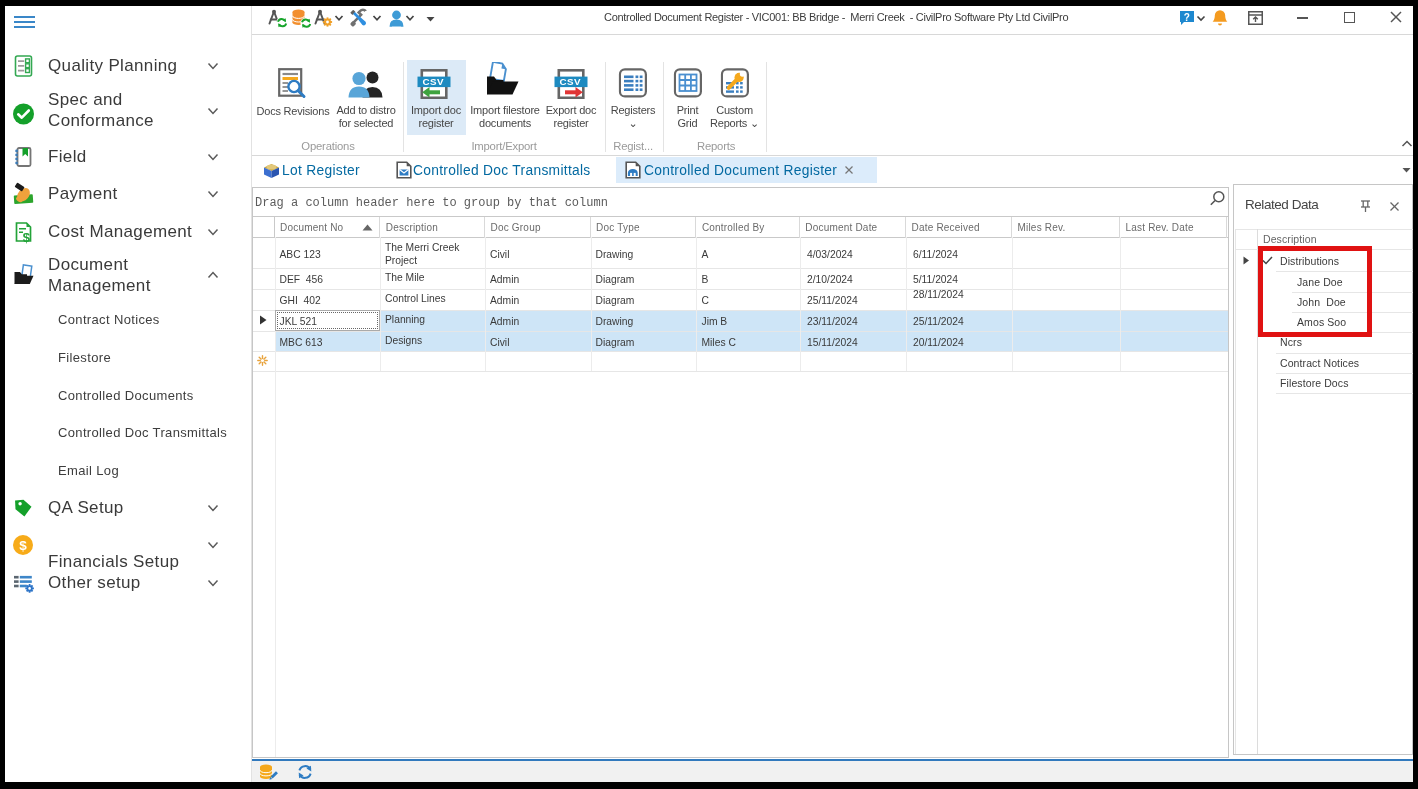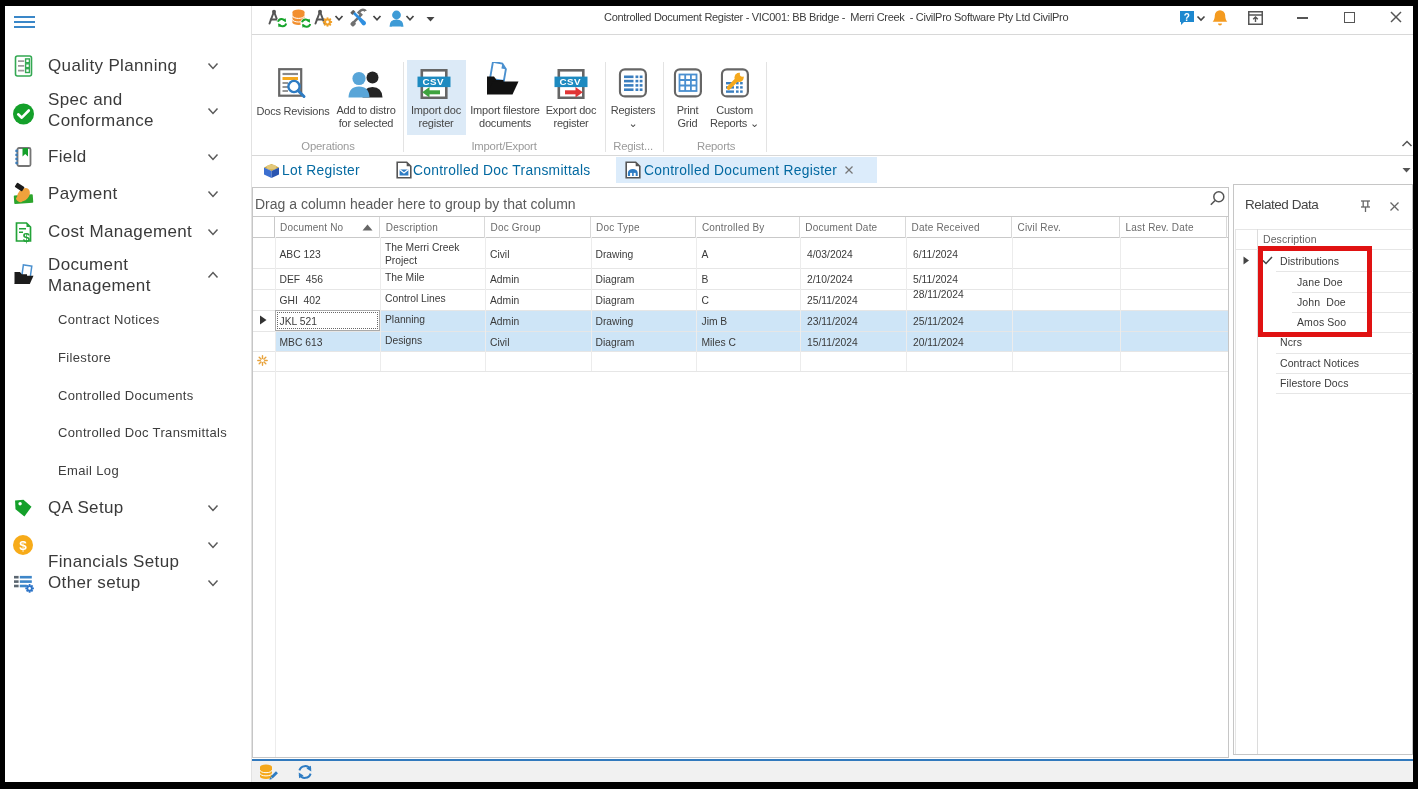--- a/index.html
+++ b/index.html
@@ -19,21 +19,21 @@
   .topline { position:absolute; left:252px; top:34px; width:1161px; height:1px; background:#d8d8d8; }
   .title { position:absolute; top:11px; left:604px; width:462px; text-align:center; font-size:11px; color:#3c3c3c; white-space:nowrap; letter-spacing:-0.3px;}
   .rlabel { position:absolute; transform:translate(-50%,-50%); font-size:11px; color:#474747; text-align:center; line-height:13px; white-space:pre; letter-spacing:-0.2px;}
   .rgl { position:absolute; transform:translate(-50%,-50%); font-size:11.3px; color:#9a9a9a; white-space:nowrap; letter-spacing:-0.2px;}
   .rsep { position:absolute; width:1px; background:#e3e3e3; top:62px; height:90px; }
   .ribline { position:absolute; left:252px; top:155px; width:1161px; height:1px; background:#d8d8d8; }
   .ric { position:absolute; transform:translate(-50%,0); }
   .tab-tx { position:absolute; font-size:13.8px; color:#0369a1; transform:translateY(-50%); white-space:nowrap; letter-spacing:0.3px; }
   .grid { position:absolute; left:252px; top:187px; width:977px; height:571px; border:1px solid #c6c6c6; background:#fff; }
   .gband { position:absolute; left:0; top:0; width:975px; height:28.5px; border-bottom:1px solid #c9c9c9; }
-  .gband span { position:absolute; left:2px; top:8px; font-size:14px; color:#5b5b5b; }
+  .gband span { position:absolute; left:2px; top:8px; font-size:12px; color:#5b5b5b;font-family:Liberation Mono, monospace; }
   .ghdr { position:absolute; left:0; top:28.5px; width:975px; height:21px; border-bottom:1px solid #c9c9c9; }
   .hcell { position:absolute; top:0; height:21px; border-right:1px solid #d9d9d9; font-size:10px; color:#6b6b6b; padding:5px 0 0 5.5px; white-space:nowrap; overflow:hidden; letter-spacing:0.2px;}
   .vline { position:absolute; top:49px; width:1px; background:#ececec; }
   .rline { position:absolute; height:1px; background:#e6e6e6; }
   .cell { position:absolute; font-size:10.3px; color:#3a3a3a; white-space:pre; }
   .selbg { position:absolute; background:#cee5f7; }
   .rel { position:absolute; left:1233px; top:184px; width:180px; height:571px; border:1px solid #c6c6c6; background:#fff; }
   .rel-title { position:absolute; left:11px; top:12px; font-size:13.5px; color:#454545; letter-spacing:-0.45px; }
   .rgrid-line { position:absolute; background:#e6e6e6; }
   .rtx { position:absolute; font-size:10.5px; color:#3a3a3a; transform:translateY(-50%); white-space:pre; letter-spacing:0.1px;}
@@ -535,21 +535,21 @@
       </div>
 <div class="ghdr">
         <div class="hcell" style="left:0; width:21.5px; border-right:1px solid #c9c9c9"></div>
         <div class="hcell" style="left:21.5px; width:105.8px">Document No</div>
         <div class="hcell" style="left:127.3px; width:104.7px">Description</div>
         <div class="hcell" style="left:232px; width:105.6px">Doc Group</div>
         <div class="hcell" style="left:337.6px; width:105.8px">Doc Type</div>
         <div class="hcell" style="left:443.4px; width:103.4px">Controlled By</div>
         <div class="hcell" style="left:546.8px; width:106.2px">Document Date</div>
         <div class="hcell" style="left:653px; width:106px">Date Received</div>
-        <div class="hcell" style="left:759px; width:108px">Civil Rev.</div>
+        <div class="hcell" style="left:759px; width:108px">Miles Rev.</div>
         <div class="hcell" style="left:867px; width:107px">Last Rev. Date</div>
       </div>
 <div class="abs" style="left:109px; top:36px">
         <svg width="11" height="7" viewBox="0 0 11 7">
           <polygon points="5.5,0.5 10.5,6.5 0.5,6.5" fill="#666"></polygon>
         </svg>
       </div>
 <div class="selbg" style="left:21.5px; top:122px; width:953.5px; height:20.5px"></div>
 <div class="selbg" style="left:21.5px; top:143px; width:953.5px; height:19.5px"></div>
 <div class="rline" style="left:0; top:80px; width:975px"></div>

